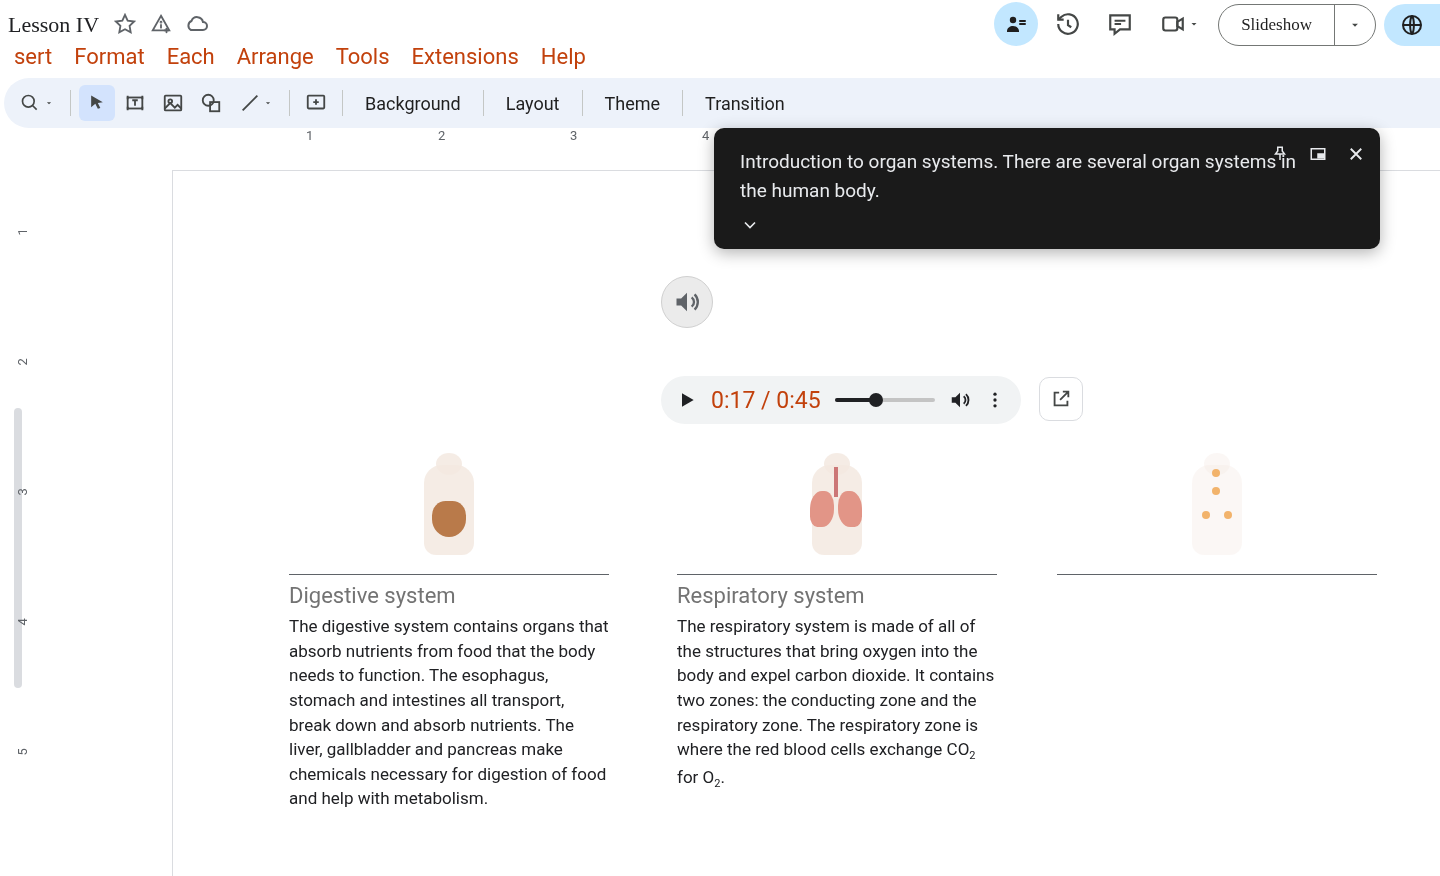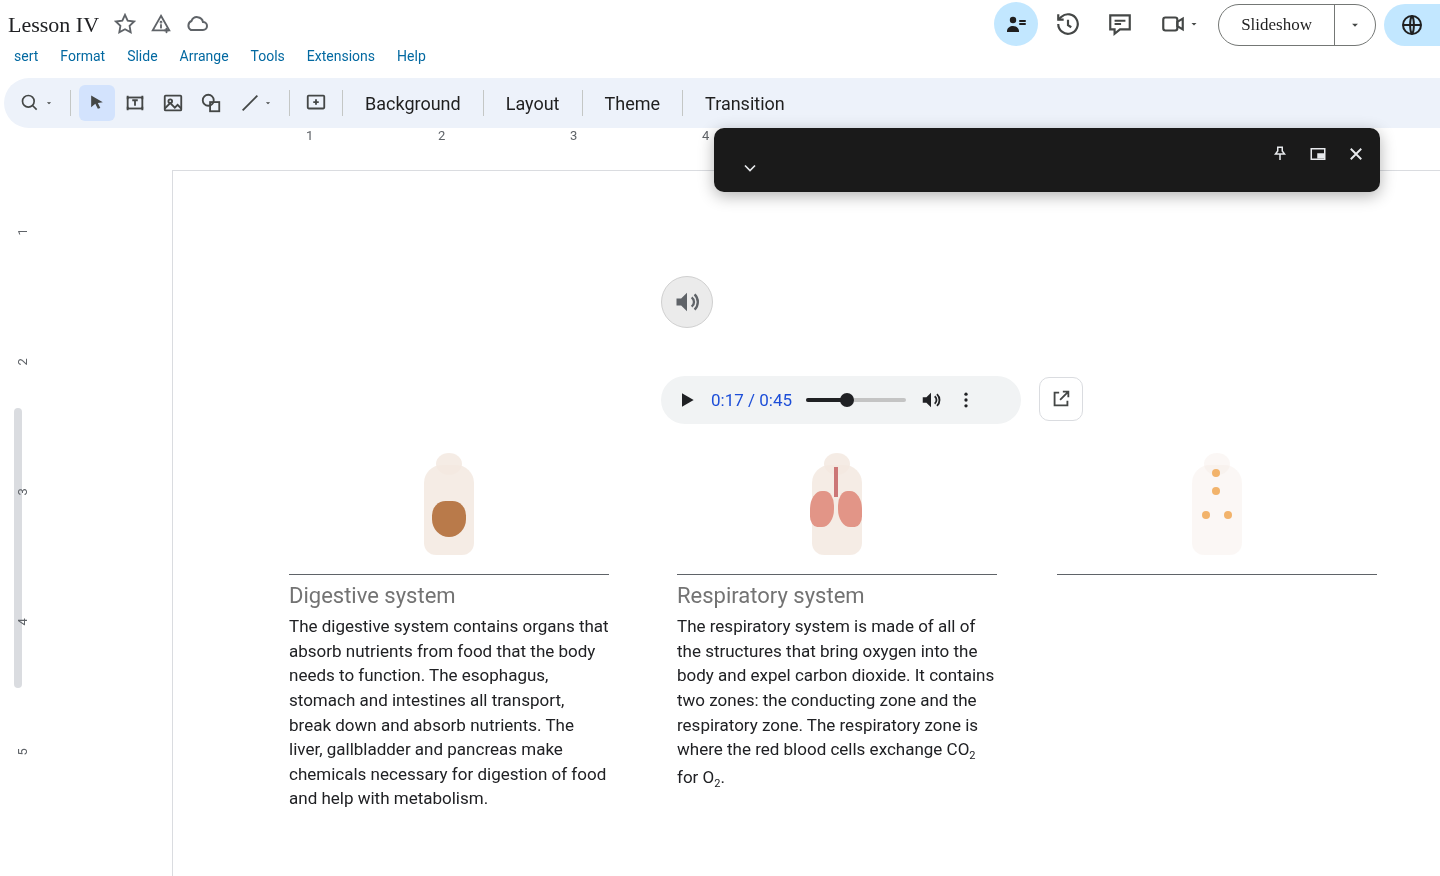--- a/index.html
+++ b/index.html
@@ -10,21 +10,21 @@
   .title-icon { width:36px; height:36px; display:flex; align-items:center; justify-content:center; color:#5f6368; cursor:pointer; border-radius:50%; }
   .title-right { position:absolute; right:0; top:2px; display:flex; align-items:flex-end; gap:8px; padding-right:0px;}
   .right-icon { width:44px; height:44px; display:flex; align-items:center; justify-content:center; color:#444746; border-radius:50%; cursor:pointer;}
   .people-chip { background:#c2e7ff; }
   .slideshow-btn { display:flex; align-items:center; border:1px solid #747775; border-radius:22px; height:42px; overflow:hidden; cursor:pointer;}
   .slideshow-main { padding:0 22px; font-size:17px; color:#1f1f1f; border-right:1px solid #747775; height:100%; display:flex; align-items:center;}
   .slideshow-drop { width:40px; display:flex; align-items:center; justify-content:center; height:100%;}
   .share-btn { background:#c2e7ff; width:56px; height:42px; border-radius:22px 0 0 22px; display:flex; align-items:center; justify-content:center;}
 
   .menu-row { display:flex; align-items:center; height:36px; padding:2px 0 6px 4px; gap:2px;}
-  .menu-item { padding:4px 10px; font-size:14px; color:#0369a1; cursor:pointer; border-radius:4px;}
+  .menu-item { padding:4px 10px; font-size:22px; color:#c2410c; cursor:pointer; border-radius:4px;}
 
   .toolbar { display:flex; align-items:center; height:50px; background:#edf2fa; border-radius:28px 0 0 28px; margin:2px 0 0 4px; padding:0 8px; gap:2px;}
   .tool-btn { min-width:36px; height:36px; display:flex; align-items:center; justify-content:center; color:#444746; border-radius:6px; cursor:pointer; padding:0 4px;}
   .tool-btn.active { background:#d3e3fd; }
   .tool-sep { width:1px; height:26px; background:#c4c7c5; margin:0 6px;}
   .tool-text { font-size:18px; color:#1f1f1f; padding:0 14px; cursor:pointer;}
 
   .work-area { display:flex; height:calc(876px - 132px); position:relative;}
   .ruler-v { width:46px; background:#fff; position:relative; border-right:0; padding-top:14px;}
   .ruler-v-scroll { position:absolute; left:14px; top:280px; width:8px; height:280px; background:#dadce0; border-radius:4px;}
@@ -34,21 +34,21 @@
 
   
   .tick-label-h { position:absolute; top:0px; font-size:13px; color:#5f6368;}
   .tick-label-v { position:absolute; left:22px; font-size:13px; color:#5f6368; transform:rotate(-90deg); transform-origin:left;}
 
   .slide-title { position:absolute; left:114px; top:100px; font-size:44px; font-weight:700; color:#3c4043; letter-spacing:-0.5px;}
 
   .audio-icon-circle { position:absolute; left:488px; top:105px; width:52px; height:52px; border-radius:50%; background:#ebebeb; display:flex; align-items:center; justify-content:center; border:1px solid #d0d0d0;}
 
   .audio-bar { position:absolute; left:488px; top:205px; height:48px; background:#f1f3f4; border-radius:24px; display:flex; align-items:center; padding:0 16px; gap:14px;}
-  .time-text { font-size:17px; color:#1d4ed8; white-space:nowrap;text-align:right;}
+  .time-text { font-size:23px; color:#c2410c; white-space:nowrap;text-align:right;}
   .progress-track { width:100px; height:4px; background:#c4c4c4; border-radius:2px; position:relative;}
   .progress-fill { position:absolute; left:0; top:0; height:4px; background:#202124; border-radius:2px; width:38%;}
   .progress-knob { position:absolute; top:-5px; left:34%; width:14px; height:14px; background:#202124; border-radius:50%;}
   .popout-btn { position:absolute; left:866px; top:206px; width:44px; height:44px; border:1px solid #dadce0; border-radius:10px; display:flex; align-items:center; justify-content:center; background:#fff;}
 
   .column { position:absolute; width:320px;}
   .col1 { left:116px; top:272px;}
   .col2 { left:504px; top:272px;}
   .col3 { left:884px; top:272px;}
   .col-img { height:125px; display:flex; justify-content:center; align-items:flex-end;}
@@ -143,21 +143,21 @@
           <circle cx="12" cy="12" r="9"></circle>
           <path d="M3 12h18M12 3c2.5 3 2.5 15 0 18M12 3c-2.5 3-2.5 15 0 18"></path>
         </svg>
     </div>
   </div>
 </div>
 
 <div class="menu-row">
   <div class="menu-item">sert</div>
   <div class="menu-item">Format</div>
-  <div class="menu-item">Slide</div>
+  <div class="menu-item">Each</div>
   <div class="menu-item">Arrange</div>
   <div class="menu-item">Tools</div>
   <div class="menu-item">Extensions</div>
   <div class="menu-item">Help</div>
 </div>
 
 <div class="toolbar">
   <div class="tool-btn" style="min-width:50px;">
     <svg width="20" height="20" viewBox="0 0 24 24" fill="none" stroke="#444746" stroke-width="2">
         <circle cx="10" cy="10" r="7"></circle>
@@ -331,18 +331,19 @@
           <rect x="3" y="5" width="18" height="14"></rect>
           <rect x="12" y="12" width="7" height="5" fill="#e8eaed"></rect>
         </svg>
     </div>
     <div class="cap-ctrl">
       <svg width="18" height="18" viewBox="0 0 24 24" fill="none" stroke="#e8eaed" stroke-width="2.5">
           <path d="M5 5l14 14M19 5L5 19"></path>
         </svg>
     </div>
   </div>
+  <div>Introduction to organ systems. There are several organ systems in the human body.</div>
   <div class="cap-chevron">
     <svg width="20" height="20" viewBox="0 0 24 24" fill="none" stroke="#e8eaed" stroke-width="2">
         <path d="M6 9l6 6 6-6"></path>
       </svg>
   </div>
 </div>
 
 </body></html>

